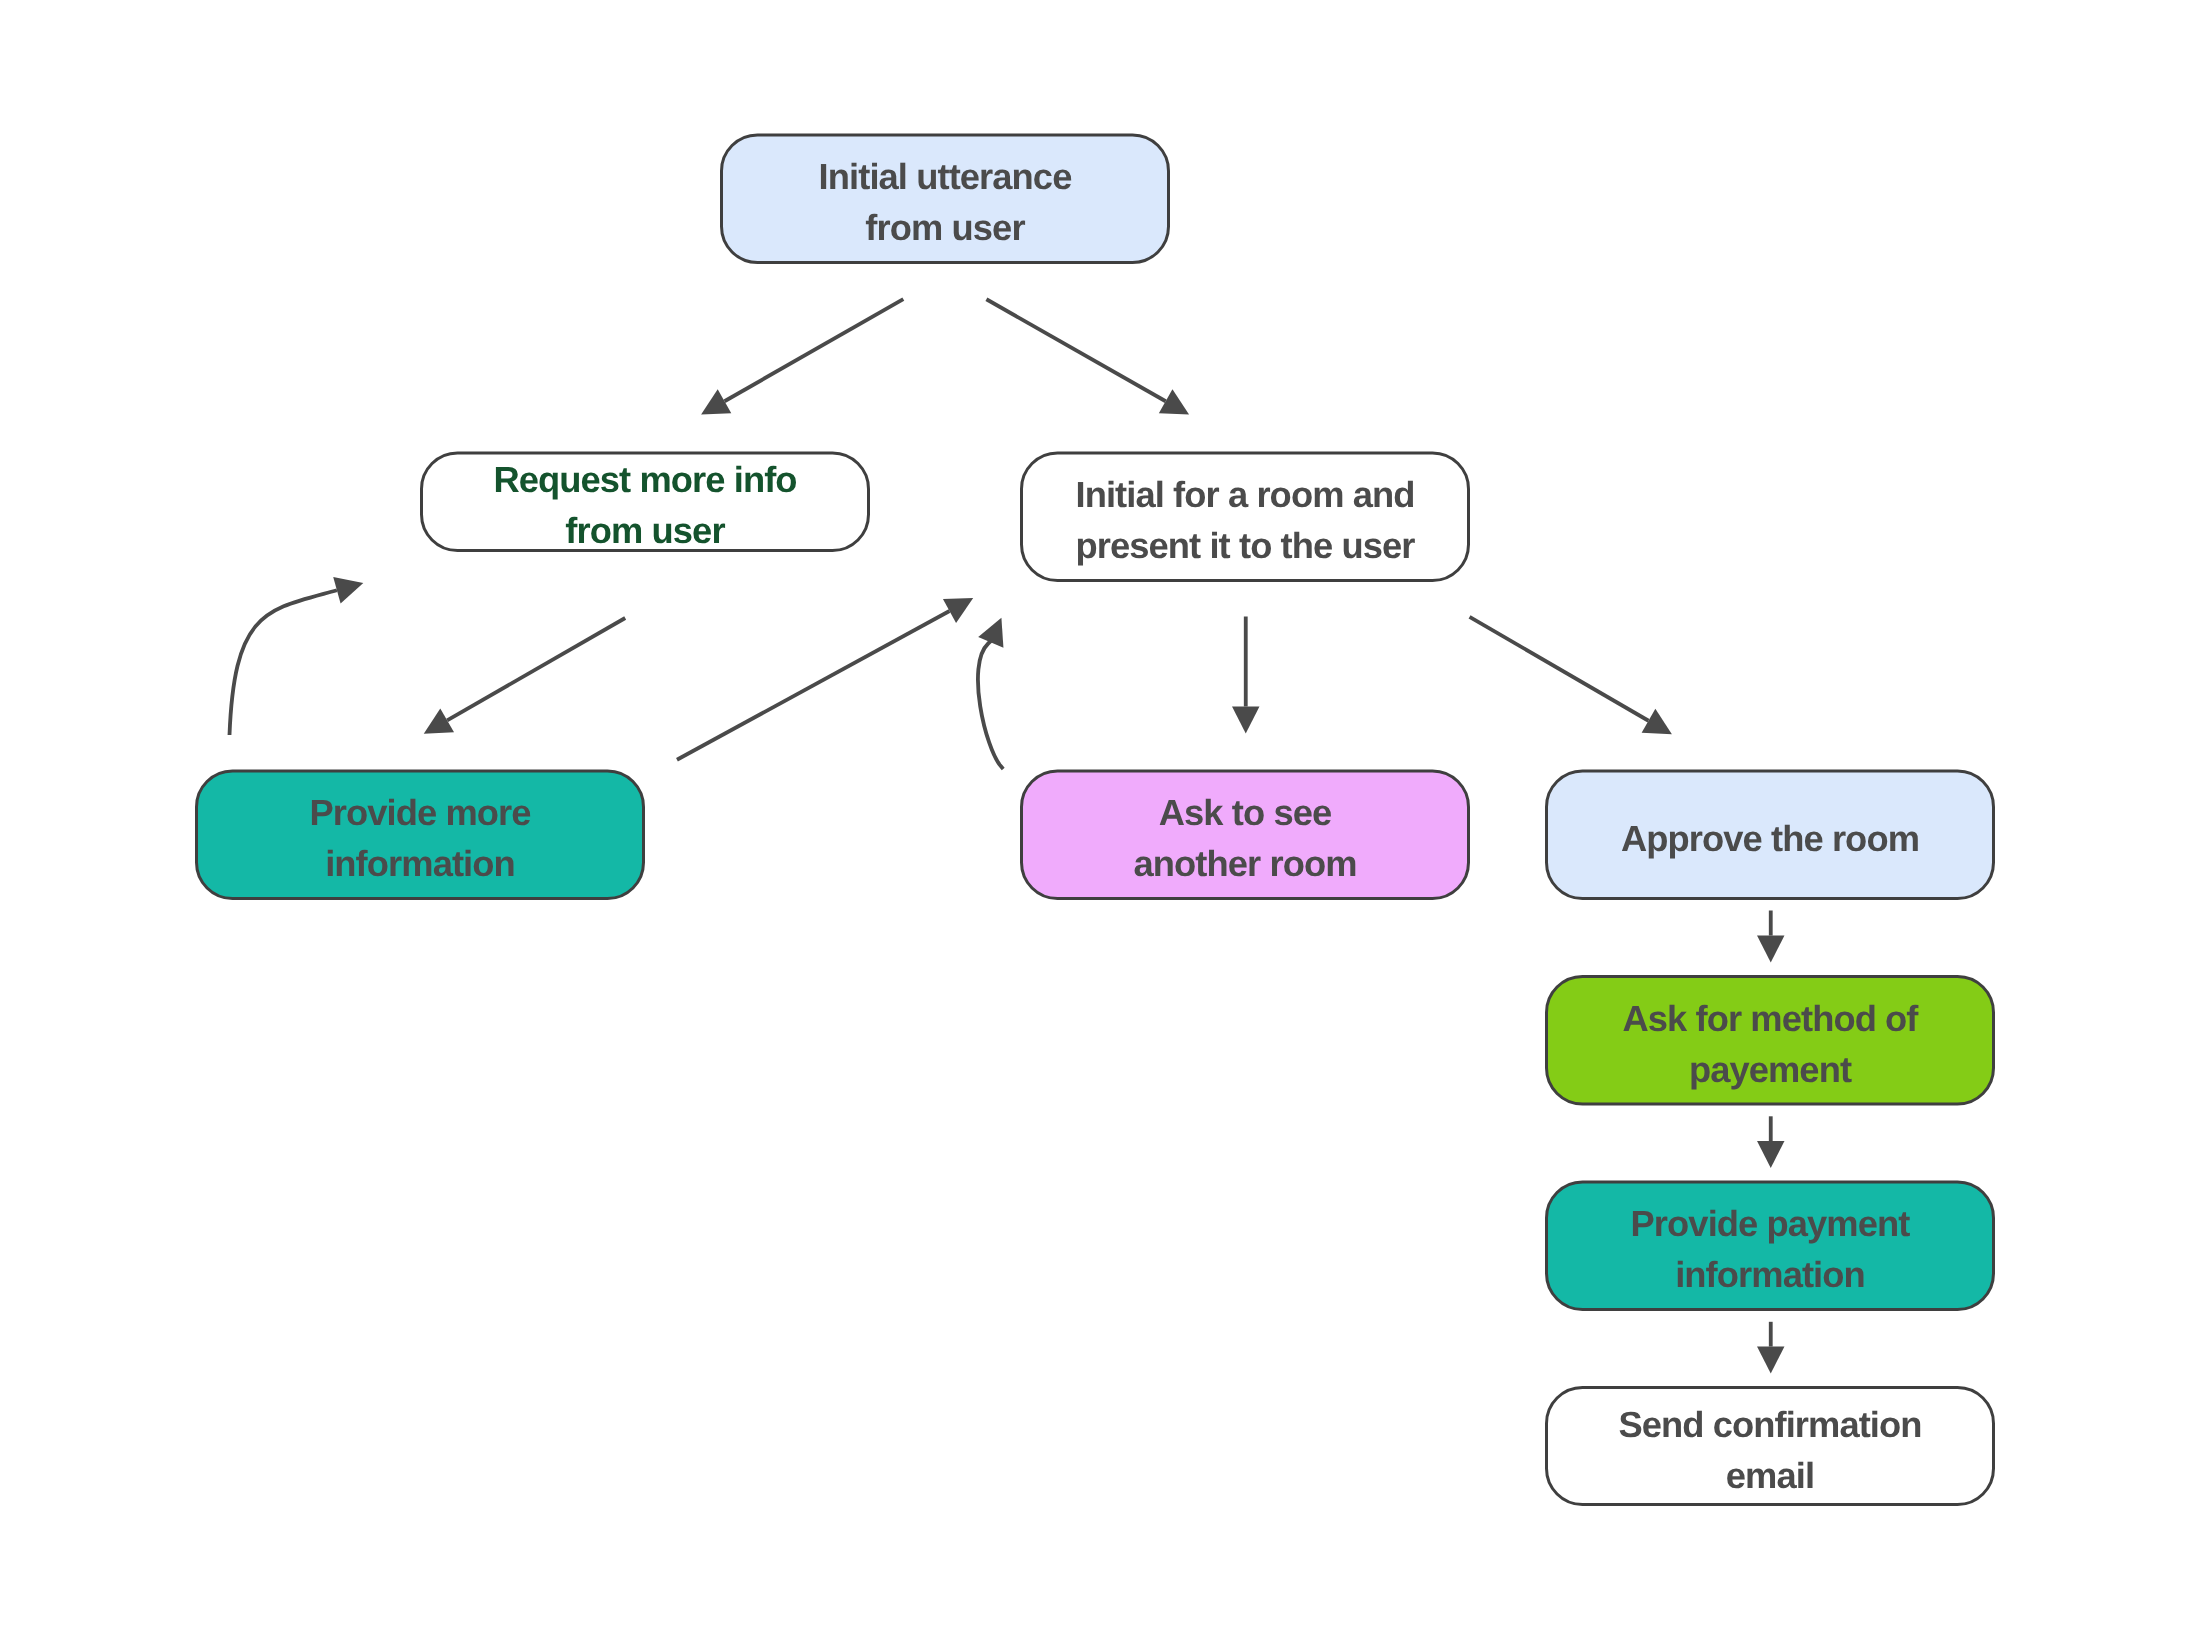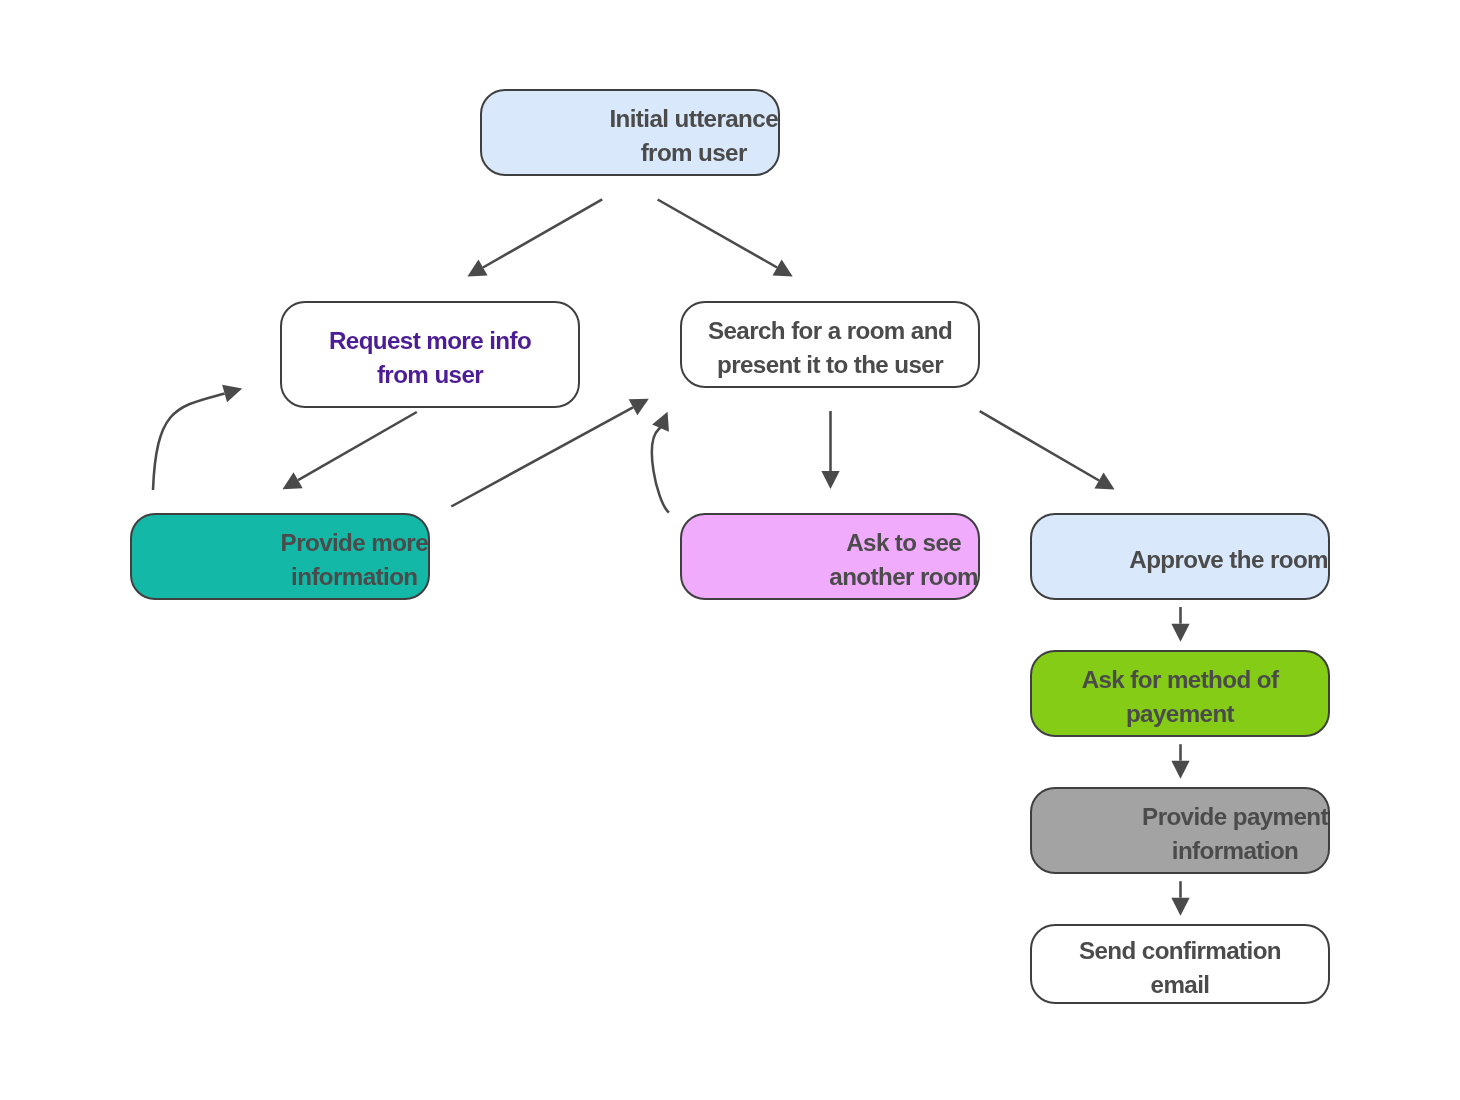--- a/index.html
+++ b/index.html
@@ -37,21 +37,21 @@
     letter-spacing: -0.6px;
     padding-top: 7px;
   }
   .node .label {
     display: block;
     white-space: pre-line;
     transform: translateZ(0);
     -webkit-font-smoothing: antialiased;
     backface-visibility: hidden;
   }
-  .node.fill-blue  { background: #dae8fc; justify-content: flex-end; }
+  .node.fill-blue  { background: #dae8fc; }
   .node.fill-white { background: #ffffff; }
 </style>
 </head>
 <body>
 
 <div class="stage">
 
   <svg class="edge-layer" width="1460" height="1100" viewBox="0 0 1460 1100">
     <g>
       <path class="edge-line" d="M 602.2 199.4 L 483.0 267.5" stroke="#4a4a4a" stroke-width="2.55" fill="none"></path>
@@ -96,44 +96,44 @@
     <g>
       <path class="edge-line" d="M 1180.5 881.2 L 1180.5 897.7" stroke="#4a4a4a" stroke-width="2.55" fill="none"></path>
       <polygon class="edge-head" points="1171.35,897.7 1180.5,915.7 1189.65,897.7" fill="#4a4a4a"></polygon>
     </g>
   </svg>
 
   <div class="node fill-blue" style="left: 480px; top: 89px; width: 300px; height: 87px; border-color: rgb(63, 63, 63); color: rgb(75, 75, 75); background: rgb(218, 232, 252);">
     <span class="label">Initial utterance
 from user</span>
   </div>
-  <div class="node fill-white" style="left: 280px; top: 301px; width: 300px; height: 107px; border-color: rgb(63, 63, 63); color: #4c1d95; background: rgb(255, 255, 255);">
+  <div class="node fill-white" style="left: 280px; top: 301px; width: 300px; height: 67px; border-color: rgb(63, 63, 63); color: #14532d; background: rgb(255, 255, 255);">
     <span class="label">Request more info
 from user</span>
   </div>
   <div class="node fill-white" style="left: 680px; top: 301px; width: 300px; height: 87px; border-color: rgb(63, 63, 63); color: rgb(75, 75, 75); background: rgb(255, 255, 255);">
-    <span class="label">Search for a room and
+    <span class="label">Initial for a room and
 present it to the user</span>
   </div>
   <div class="node fill-blue" style="left: 130px; top: 513px; width: 300px; height: 87px; border-color: rgb(63, 63, 63); color: rgb(75, 75, 75); background: #14b8a6;">
     <span class="label">Provide more
 information</span>
   </div>
   <div class="node fill-blue" style="left: 680px; top: 513px; width: 300px; height: 87px; border-color: rgb(63, 63, 63); color: rgb(75, 75, 75); background: #f0abfc;">
     <span class="label">Ask to see
 another room</span>
   </div>
   <div class="node fill-blue" style="left: 1030px; top: 513px; width: 300px; height: 87px; border-color: rgb(63, 63, 63); color: rgb(75, 75, 75); background: rgb(218, 232, 252);">
     <span class="label">Approve the room</span>
   </div>
   <div class="node fill-white" style="left: 1030px; top: 650px; width: 300px; height: 87px; border-color: rgb(63, 63, 63); color: rgb(75, 75, 75); background: #84cc16;">
     <span class="label">Ask for method of
 payement</span>
   </div>
-  <div class="node fill-blue" style="left: 1030px; top: 787px; width: 300px; height: 87px; border-color: rgb(63, 63, 63); color: rgb(75, 75, 75); background: #a3a3a3;">
+  <div class="node fill-blue" style="left: 1030px; top: 787px; width: 300px; height: 87px; border-color: rgb(63, 63, 63); color: rgb(75, 75, 75); background: #14b8a6;">
     <span class="label">Provide payment
 information</span>
   </div>
   <div class="node fill-white" style="left: 1030px; top: 924px; width: 300px; height: 80px; border-color: rgb(63, 63, 63); color: rgb(75, 75, 75); background: rgb(255, 255, 255);">
     <span class="label">Send confirmation
 email</span>
   </div>
 
 </div>
 

